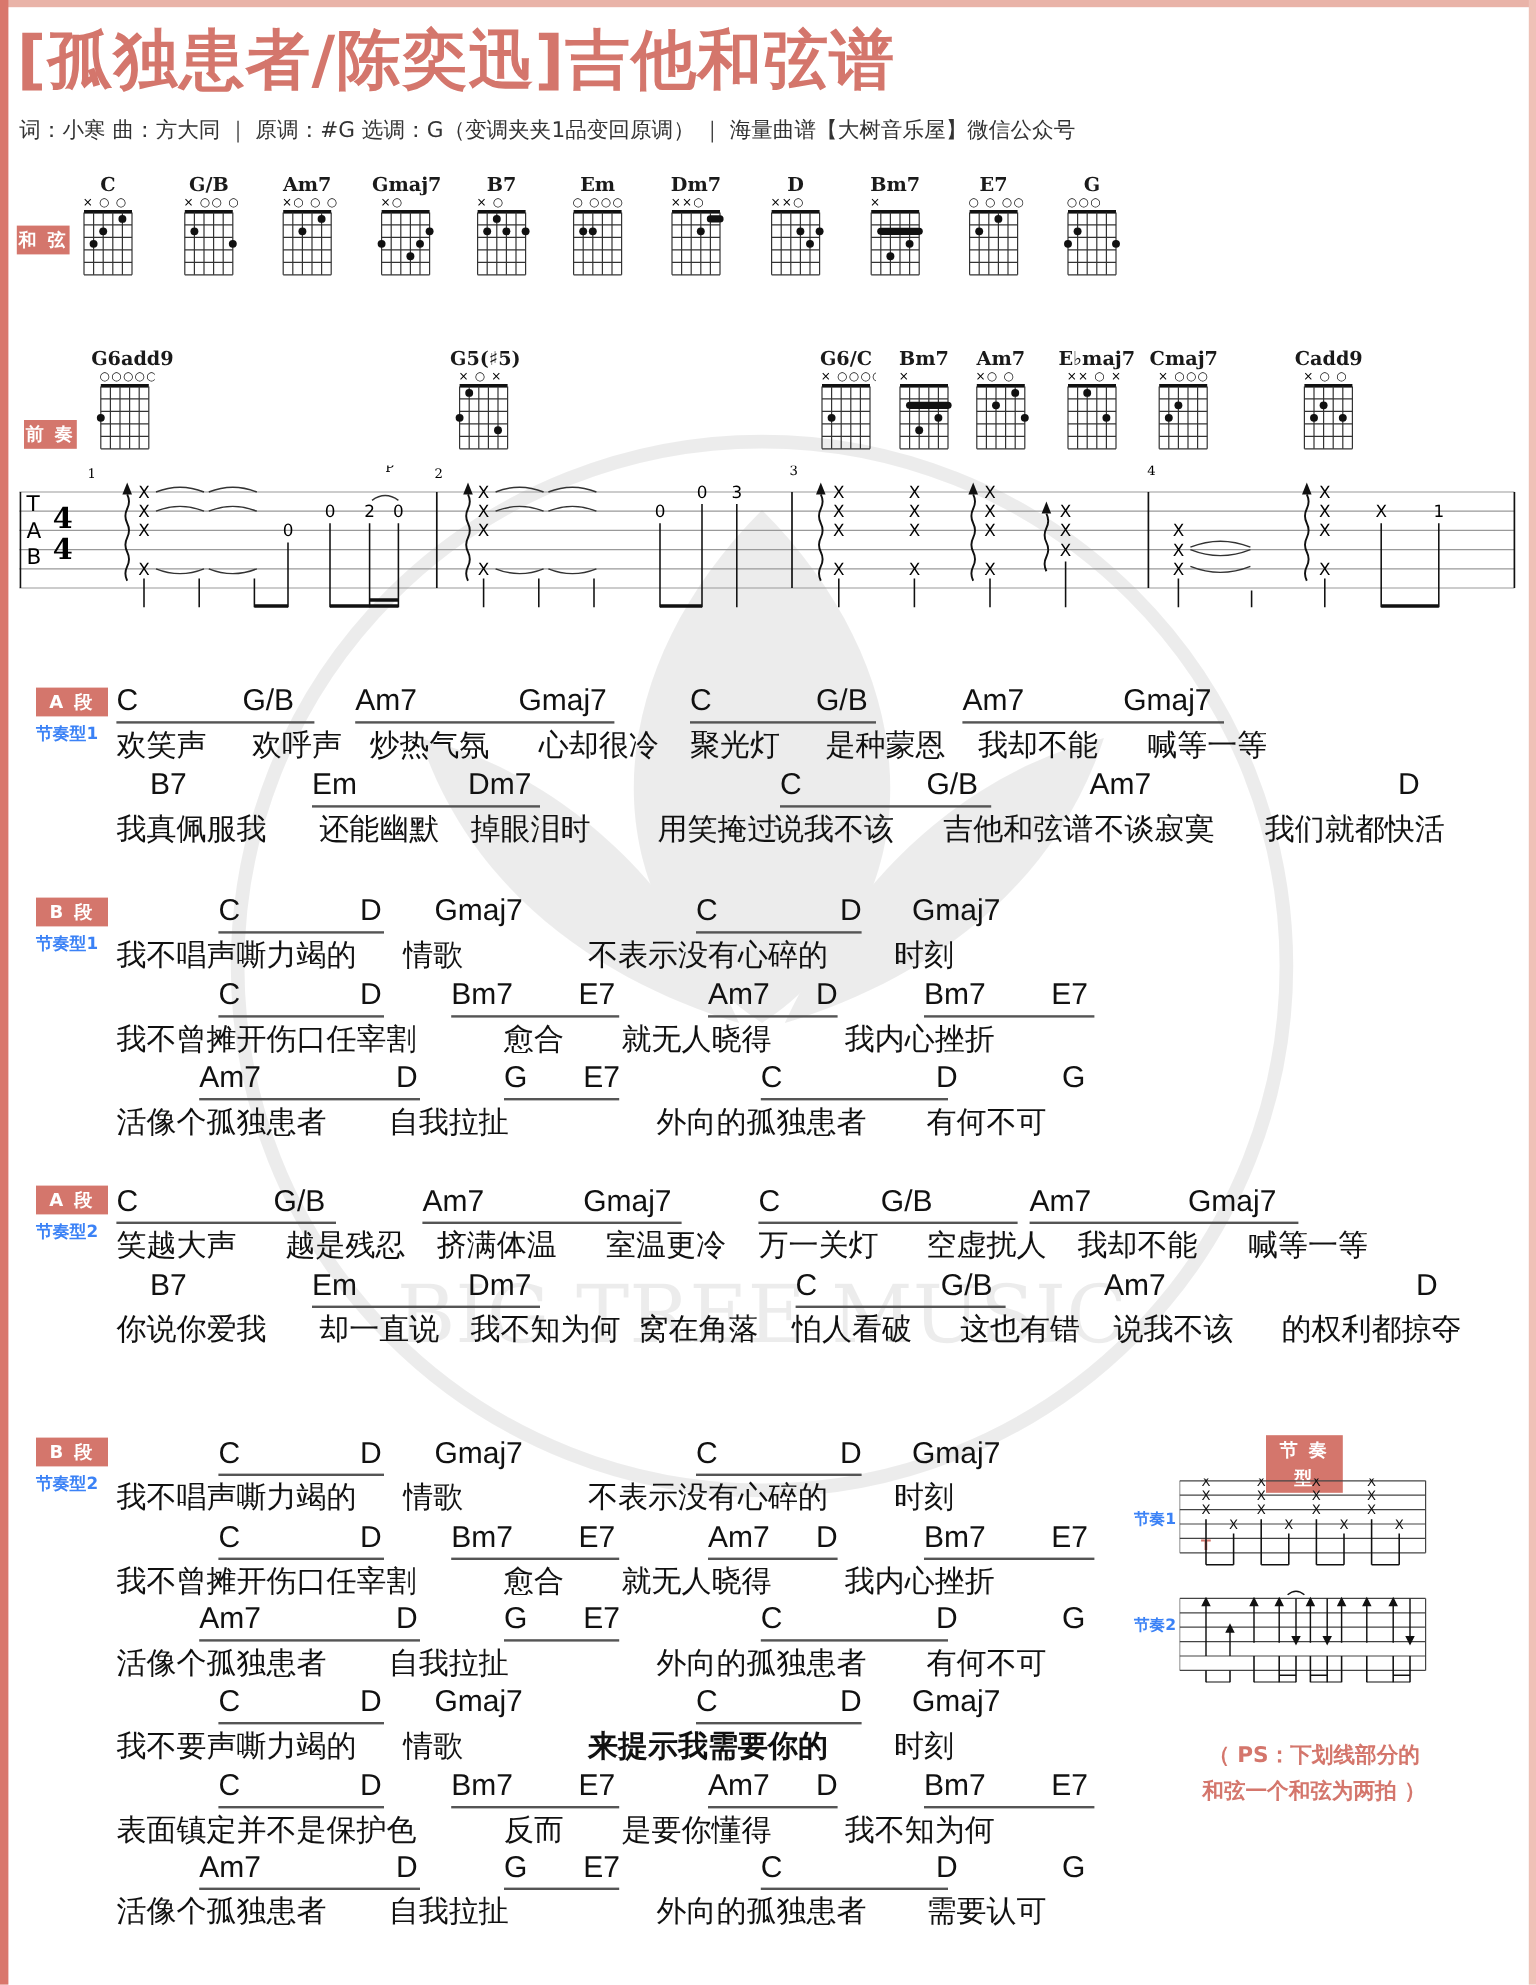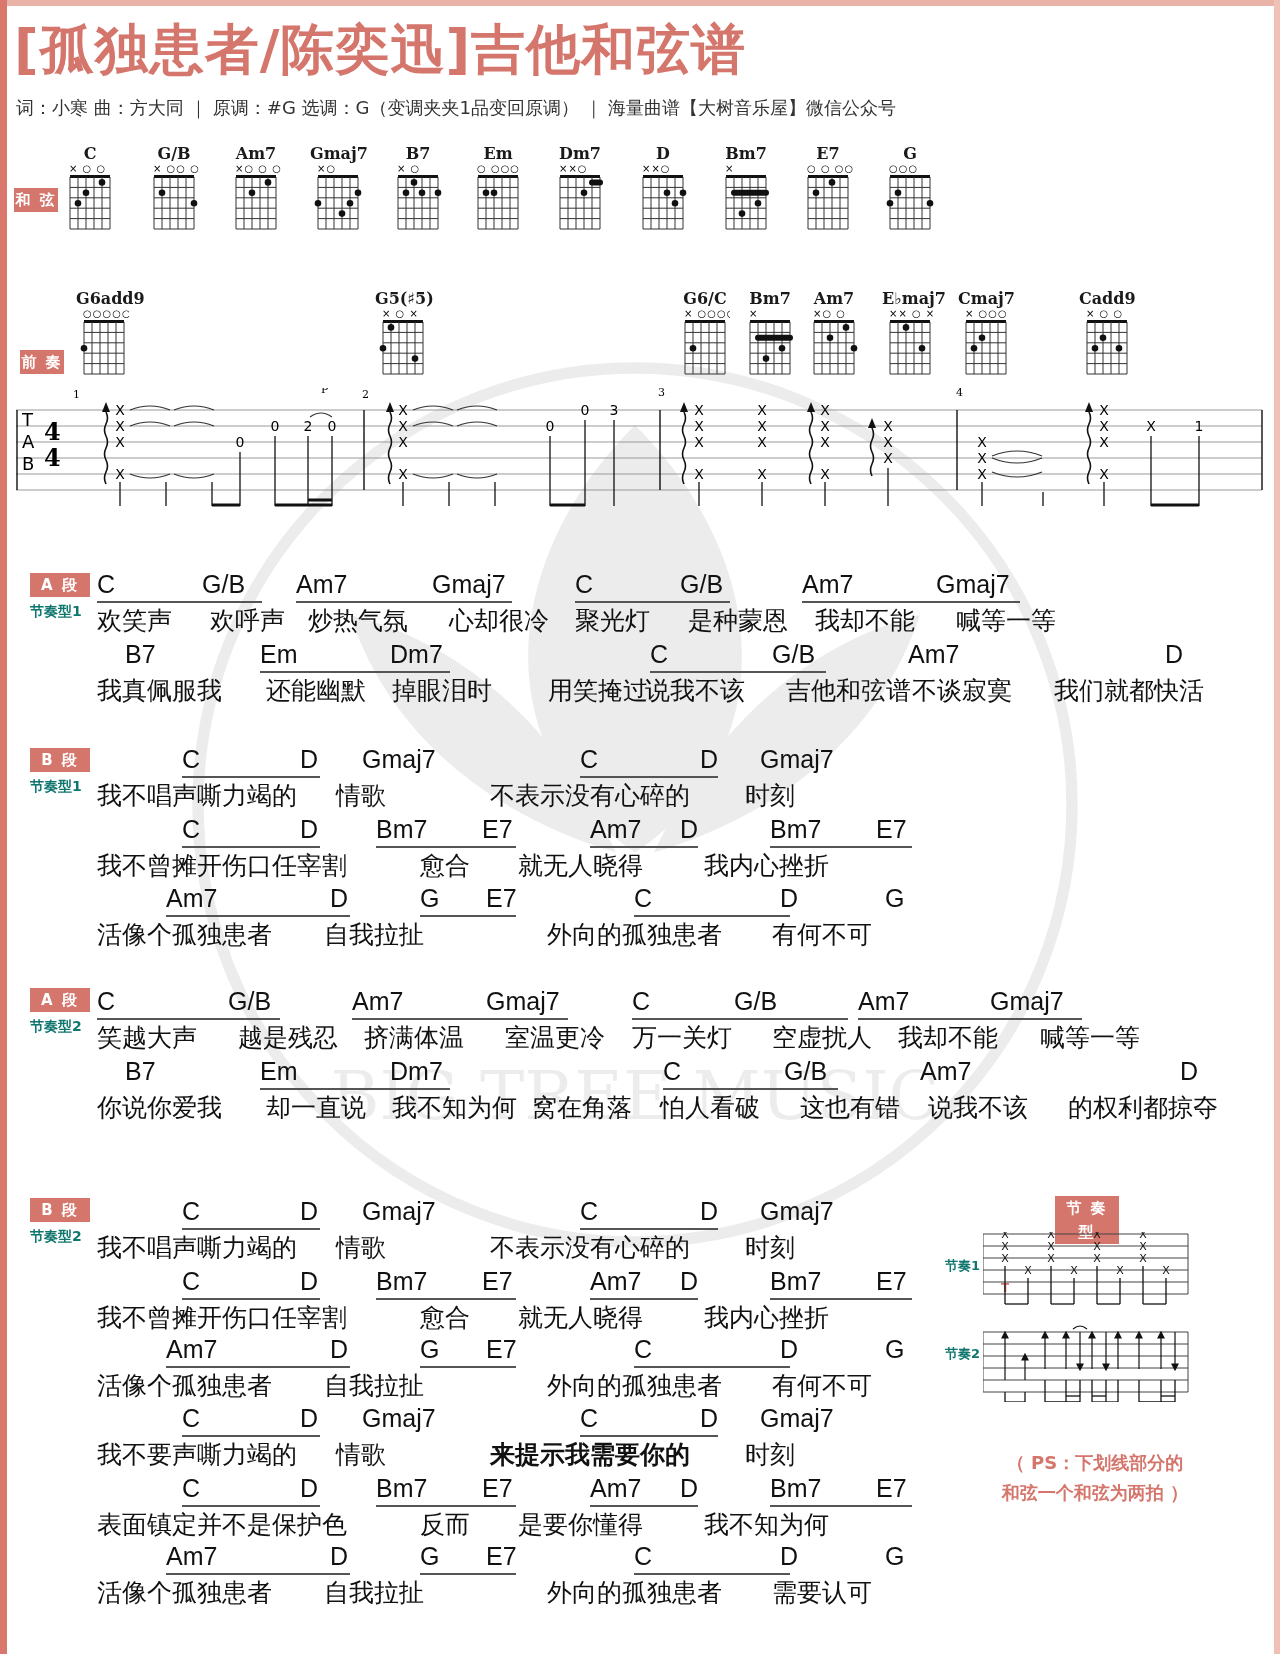--- a/index.html
+++ b/index.html
@@ -4,21 +4,21 @@
 <style>
   * { box-sizing: border-box; margin: 0; padding: 0; }
   html, body { width: 1280px; height: 1654px; background: #ffffff; overflow: hidden; }
   body { position: relative; font-family: "DejaVu Sans", "Liberation Sans", sans-serif; color: #1a1a1a; }
   .frame-top { position: absolute; left: 0; top: 0; width: 1280px; height: 6px; background: #e9b3a8; }
   .frame-left { position: absolute; left: 0; top: 0; width: 7px; height: 1654px; background: #d9776c; }
   .frame-right { position: absolute; right: 0; top: 0; width: 6px; height: 1654px; background: #efc1b7; }
   .title { position: absolute; left: 14px; top: 14px; font-size: 54px; font-weight: bold; color: #d4766c; letter-spacing: 1px; font-family: "DejaVu Sans", sans-serif; }
   .subtitle { position: absolute; left: 16px; top: 96px; font-size: 18px; color: #333; white-space: nowrap; }
   .tag { position: absolute; background: #d4766c; color: #fff; font-weight: bold; font-size: 15px; text-align: center; line-height: 24px; letter-spacing: 2px; }
-  .subtag { position: absolute; color: #0f766e; font-weight: bold; font-size: 14px; white-space: nowrap; }
+  .subtag { position: absolute; color: #3b82f6; font-weight: bold; font-size: 14px; white-space: nowrap; }
   .chord-diag { position: absolute; width: 56px; }
   .chord-diag .name { font-family: "DejaVu Serif", "Liberation Serif", serif; font-weight: bold; font-size: 16px; text-align: center; display: block; white-space: nowrap; }
   .chord-diag svg { display: block; margin: 0 auto; }
   .tab-wrap { position: absolute; left: 16px; top: 388px; width: 1250px; height: 140px; }
   .chord-line { position: absolute; font-size: 25px; font-family: "Liberation Sans", "DejaVu Sans", sans-serif; color: #111; white-space: nowrap; }
   .ul { position: absolute; height: 2px; background: #555; }
   .lyric { position: absolute; font-size: 25px; color: #111; white-space: nowrap; }
   .ps-note { position: absolute; left: 985px; top: 1448px; color: #d4766c; font-weight: bold; font-size: 18px; line-height: 30px; text-align: center; width: 220px; }
   .watermark { position: absolute; left: 160px; top: 330px; width: 950px; height: 950px; opacity: 0.07; pointer-events: none; }
 </style>

